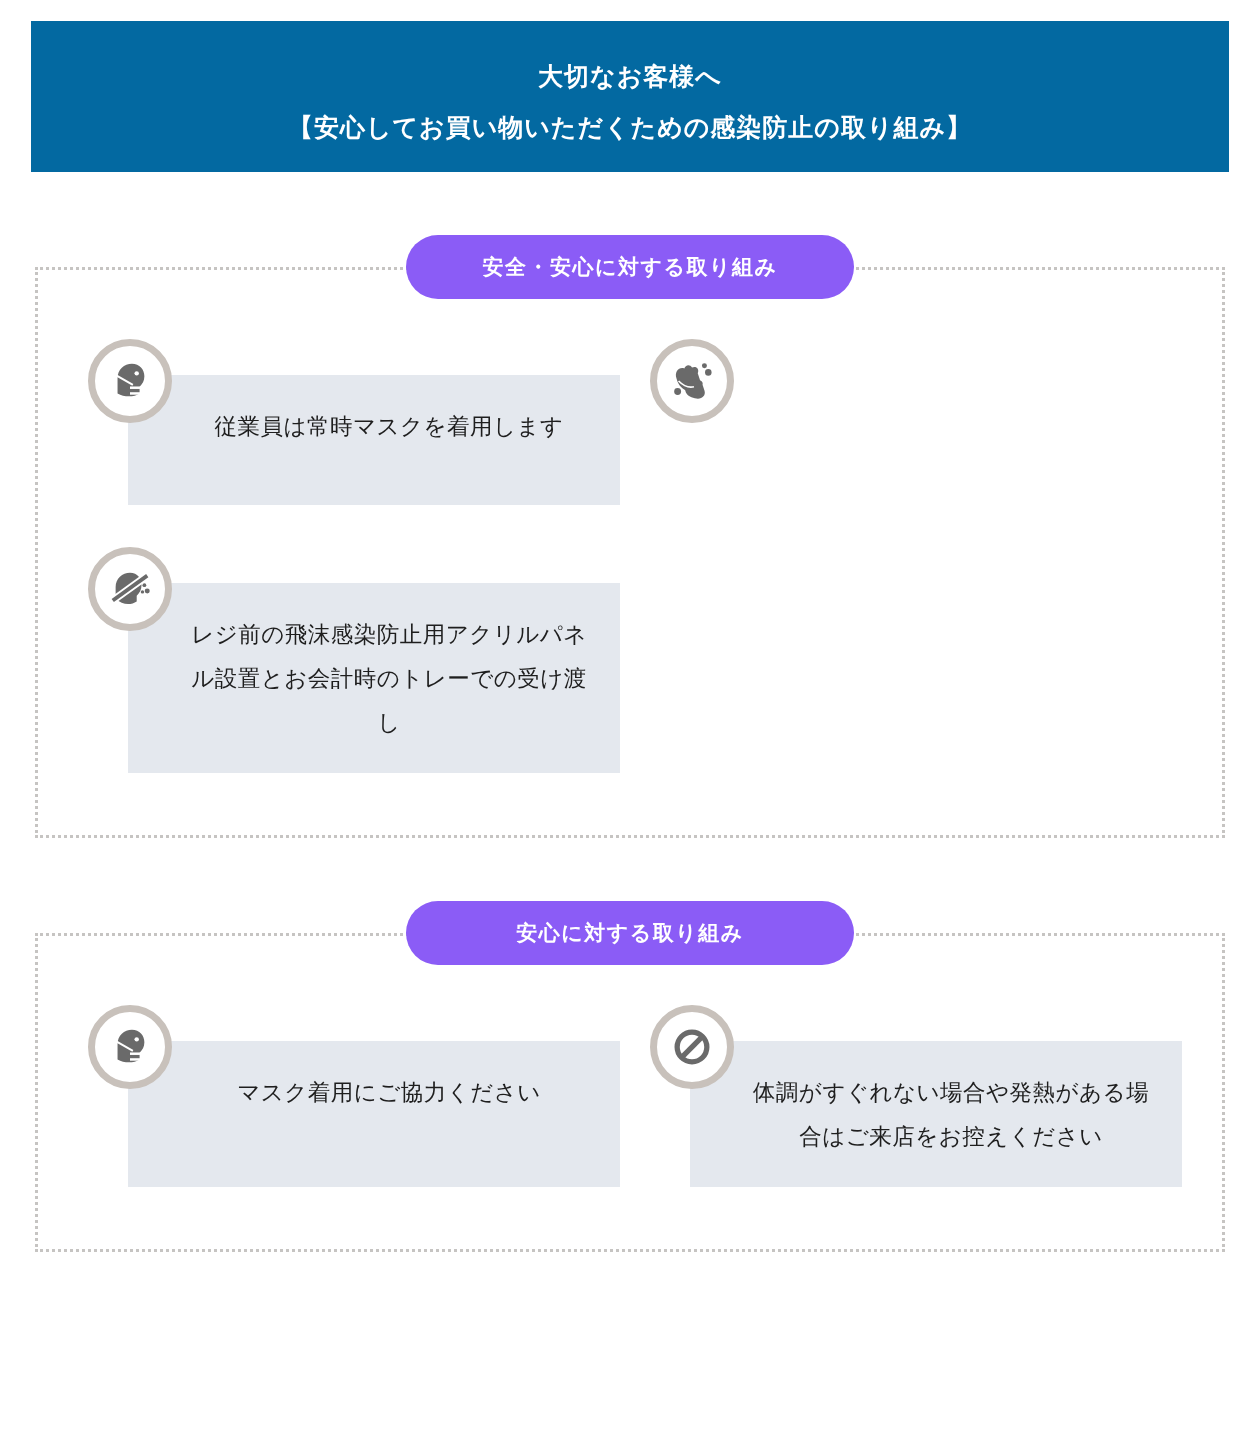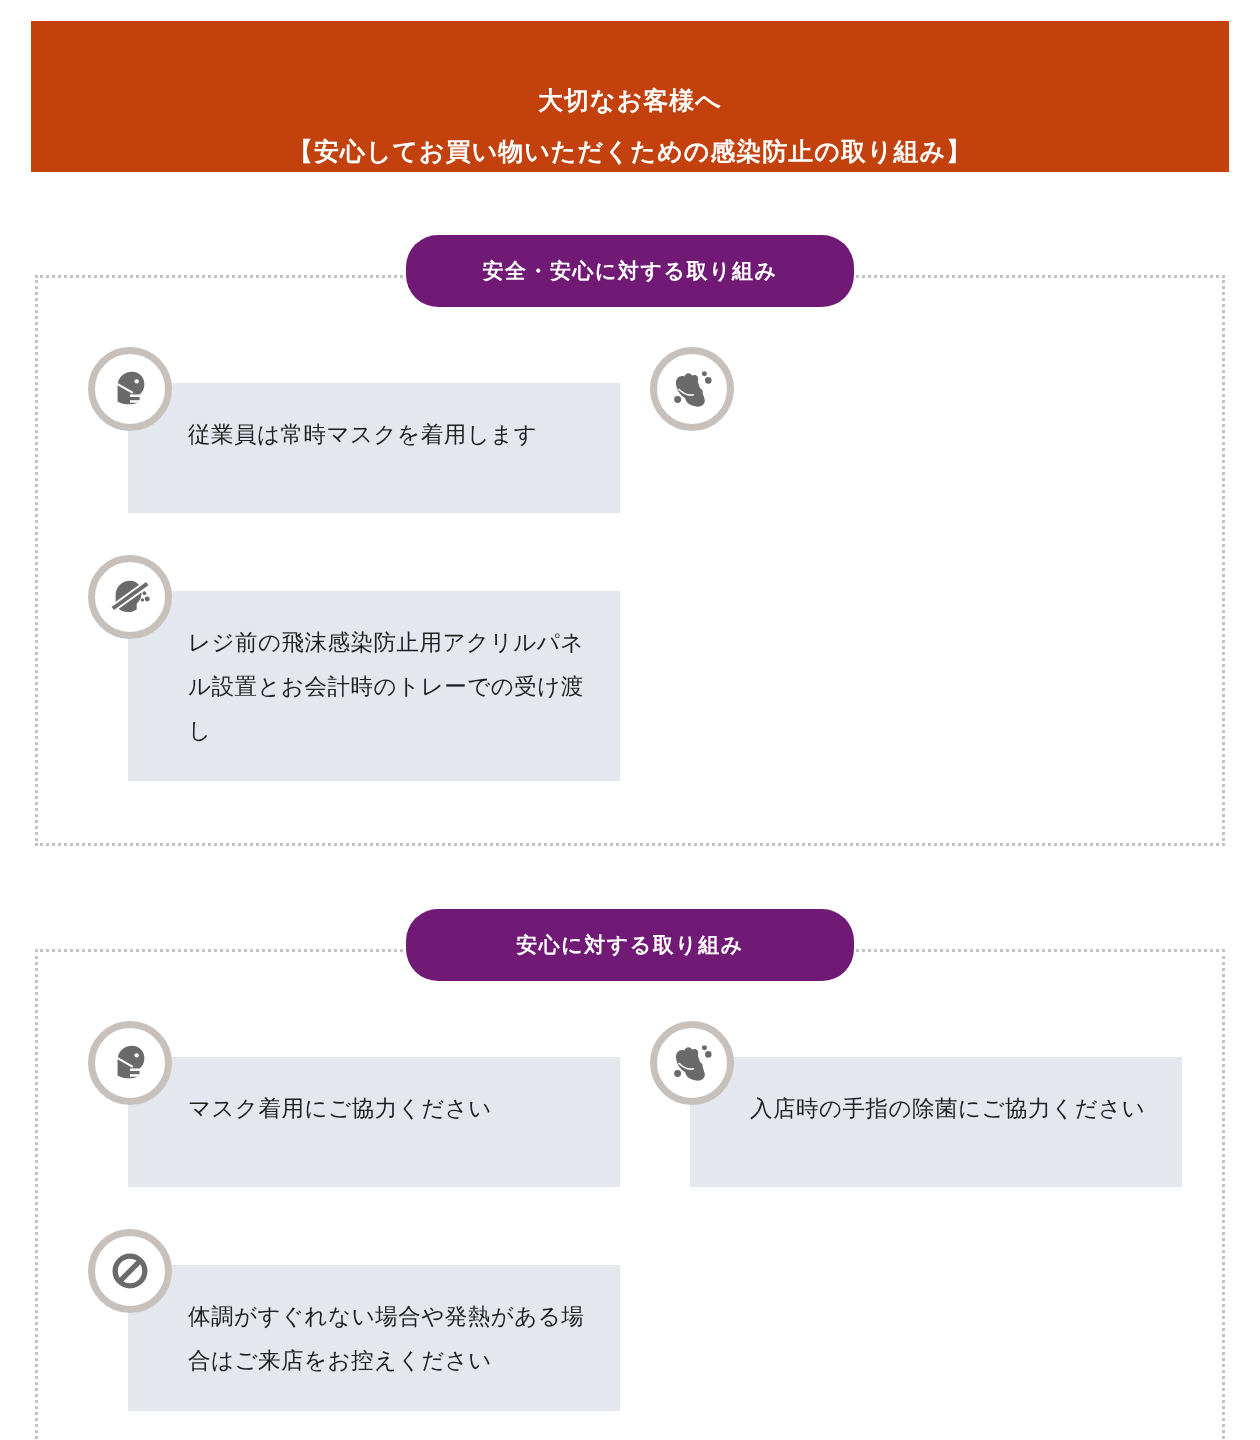--- a/index.html
+++ b/index.html
@@ -8,47 +8,48 @@
     width:1260px; min-height:1440px;
     font-family:"Liberation Sans","DejaVu Sans",sans-serif;
     color:#1e1e1e;
   }
   .page { width:1260px; padding-bottom:15px; }
 
   
   .banner {
     margin:21px 31px 0;
     height:151px;
-    background:#c2410c;
+    background:#0369a1;
     text-align:center;
-    padding-top:54px;
+    padding-top:30px;
   }
   .banner p {
     color:#ffffff;
     font-size:25px;
     font-weight:bold;
     line-height:51px;
     letter-spacing:1px;
   }
 
   
   .section { margin:63px 35px 0; }
   .pill-badge {
     position:relative; z-index:2;
-    width:448px; height:72px;
+    width:448px; height:64px;
     margin:0 auto;
-    background:#701a75;
+    background:#8b5cf6;
     border-radius:32px;
     display:flex; align-items:center; justify-content:center;
     color:#ffffff; font-size:21px; font-weight:bold; letter-spacing:1.5px;
   }
   .panel {
     border:3px dotted #c6c4c2;
     margin-top:-32px;
     padding:69px 40px 62px 50px;
+    text-align:center;
   }
   .grid {
     display:grid;
     grid-template-columns:1fr 1fr;
     column-gap:30px;
     row-gap:42px;
   }
   .item {
     position:relative;
     padding-top:36px;
@@ -151,35 +152,20 @@
               <path fill="#6a6a6a" d="M11 33 V21 C11 12 18 6 26 6 c8 0 13 6 13 13 0 5 -2 8 -5 11 v7 c-6 4 -16 4 -23 0z"></path>
               <circle cx="31" cy="16" r="2.3" fill="#ffffff"></circle>
               <line x1="6" y1="16" x2="27" y2="28" stroke="#ffffff" stroke-width="2.2"></line>
               <line x1="24" y1="31" x2="37" y2="31" stroke="#ffffff" stroke-width="2.6"></line>
               <line x1="24" y1="37" x2="36" y2="37" stroke="#ffffff" stroke-width="2.6"></line>
             </svg>
           </span>
           <div class="textbox">マスク着用にご協力ください</div>
         </div>
 
-        <div class="item">
-          <span class="icon-circle">
-            <svg viewBox="0 0 48 48" aria-hidden="true">
-              <g fill="#6a6a6a">
-                <path d="M8 22 c-3 -8 3 -13 8 -11 c1 -4 6 -5 8 -1 c4 -2 8 1 6 6 l3 9 c2 7 -5 12 -12 10 c-7 -2 -11 -6 -13 -13z"></path>
-                <path d="M17 34 c-2 -6 2 -10 6 -9 c1 -3 5 -4 7 -1 c3 -2 6 1 5 4 l2 6 c2 6 -4 10 -10 8 c-5 -1 -9 -3 -10 -8z"></path>
-                <circle cx="37" cy="8" r="2.6"></circle>
-                <circle cx="41" cy="15" r="3.4"></circle>
-                <circle cx="9" cy="35" r="3.6"></circle>
-              </g>
-              <path d="M10 24 q8 8 16 6" stroke="#ffffff" stroke-width="1.8" fill="none"></path>
-            </svg>
-          </span>
-          <div class="textbox">入店時の手指の除菌にご協力ください</div>
-        </div>
 
         <div class="item">
           <span class="icon-circle">
             <svg viewBox="0 0 48 48" aria-hidden="true">
               <circle cx="24" cy="24" r="15.5" fill="none" stroke="#6a6a6a" stroke-width="5.5"></circle>
               <line x1="13.5" y1="34.5" x2="34.5" y2="13.5" stroke="#6a6a6a" stroke-width="5.5"></line>
             </svg>
           </span>
           <div class="textbox">体調がすぐれない場合や発熱がある場合はご来店をお控えください</div>
         </div>

